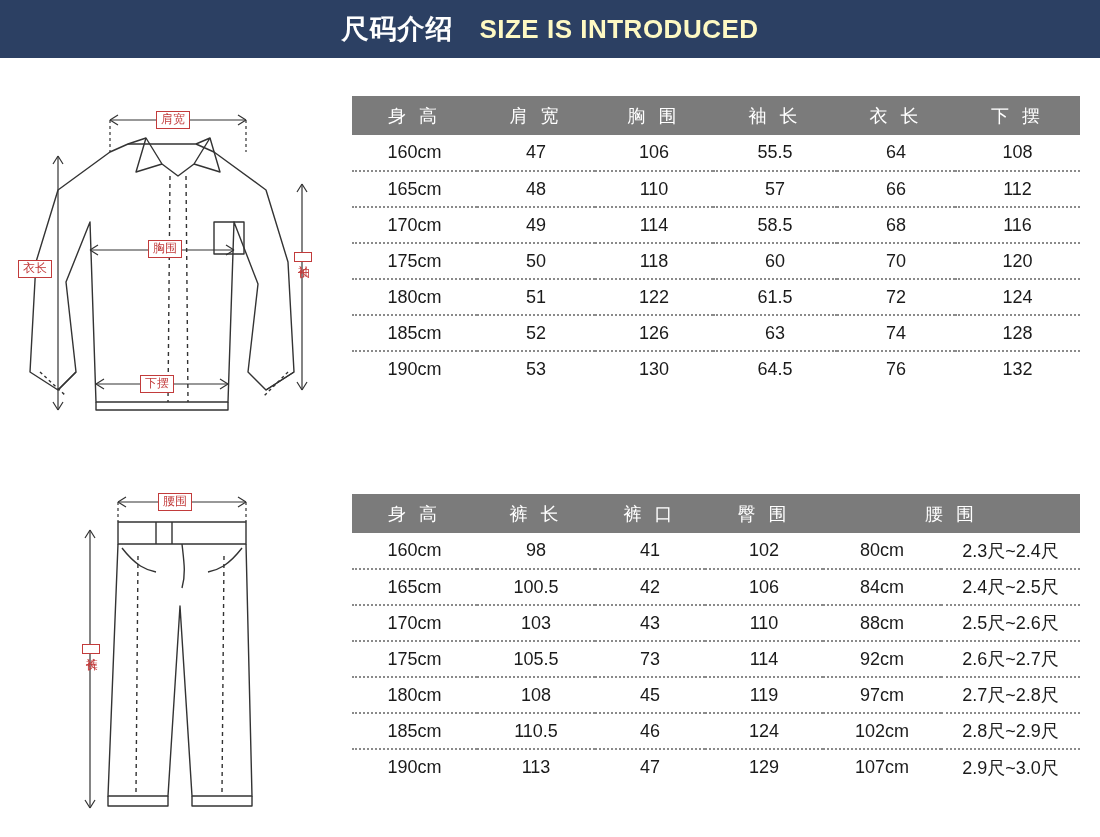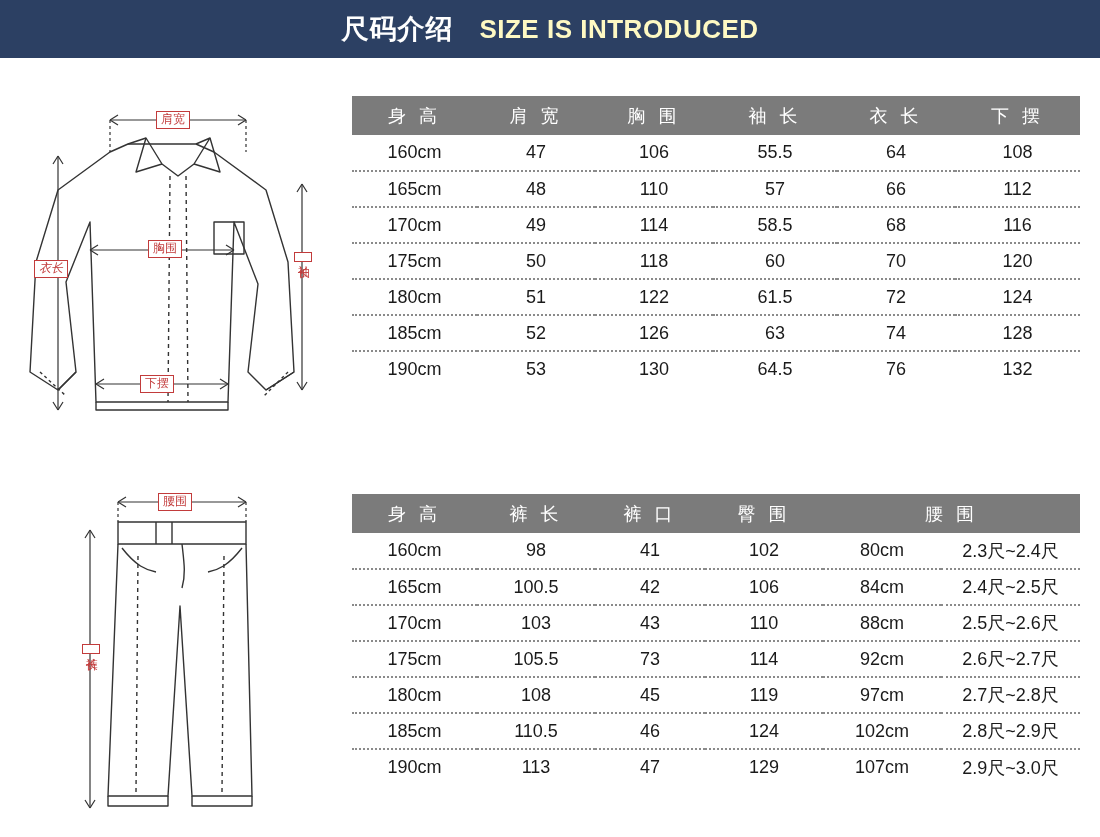--- a/index.html
+++ b/index.html
@@ -147,21 +147,21 @@
         <path d="M40 84 L40 338"></path>
         <path d="M40 84 l-5 8 M40 84 l5 8 M40 338 l-5 -8 M40 338 l5 -8"></path>
 
         <path d="M284 112 L284 318"></path>
         <path d="M284 112 l-5 8 M284 112 l5 8 M284 318 l-5 -8 M284 318 l5 -8"></path>
       </g>
     </svg>
     <div class="lbl" style="left:138px; top:39px;">肩宽</div>
     <div class="lbl" style="left:130px; top:168px;">胸围</div>
     <div class="lbl" style="left:122px; top:303px;">下摆</div>
-    <div class="lbl" style="left:16px; top:188px;font-style:italic;">衣长</div>
+    <div class="lbl" style="left:0; top:188px;">衣长</div>
     <div class="lbl vert" style="left:276px; top:180px;">袖长</div>
   </div>
 
   <div class="figure" id="pants-figure">
     <svg width="260" height="360" viewBox="0 0 260 360">
       <g fill="none" stroke="#333" stroke-width="1.4" stroke-linejoin="round">
 
         <path d="M58 66 L186 66 L186 88 L58 88 Z"></path>
         <path d="M96 66 L96 88 M112 66 L112 88"></path>
 

